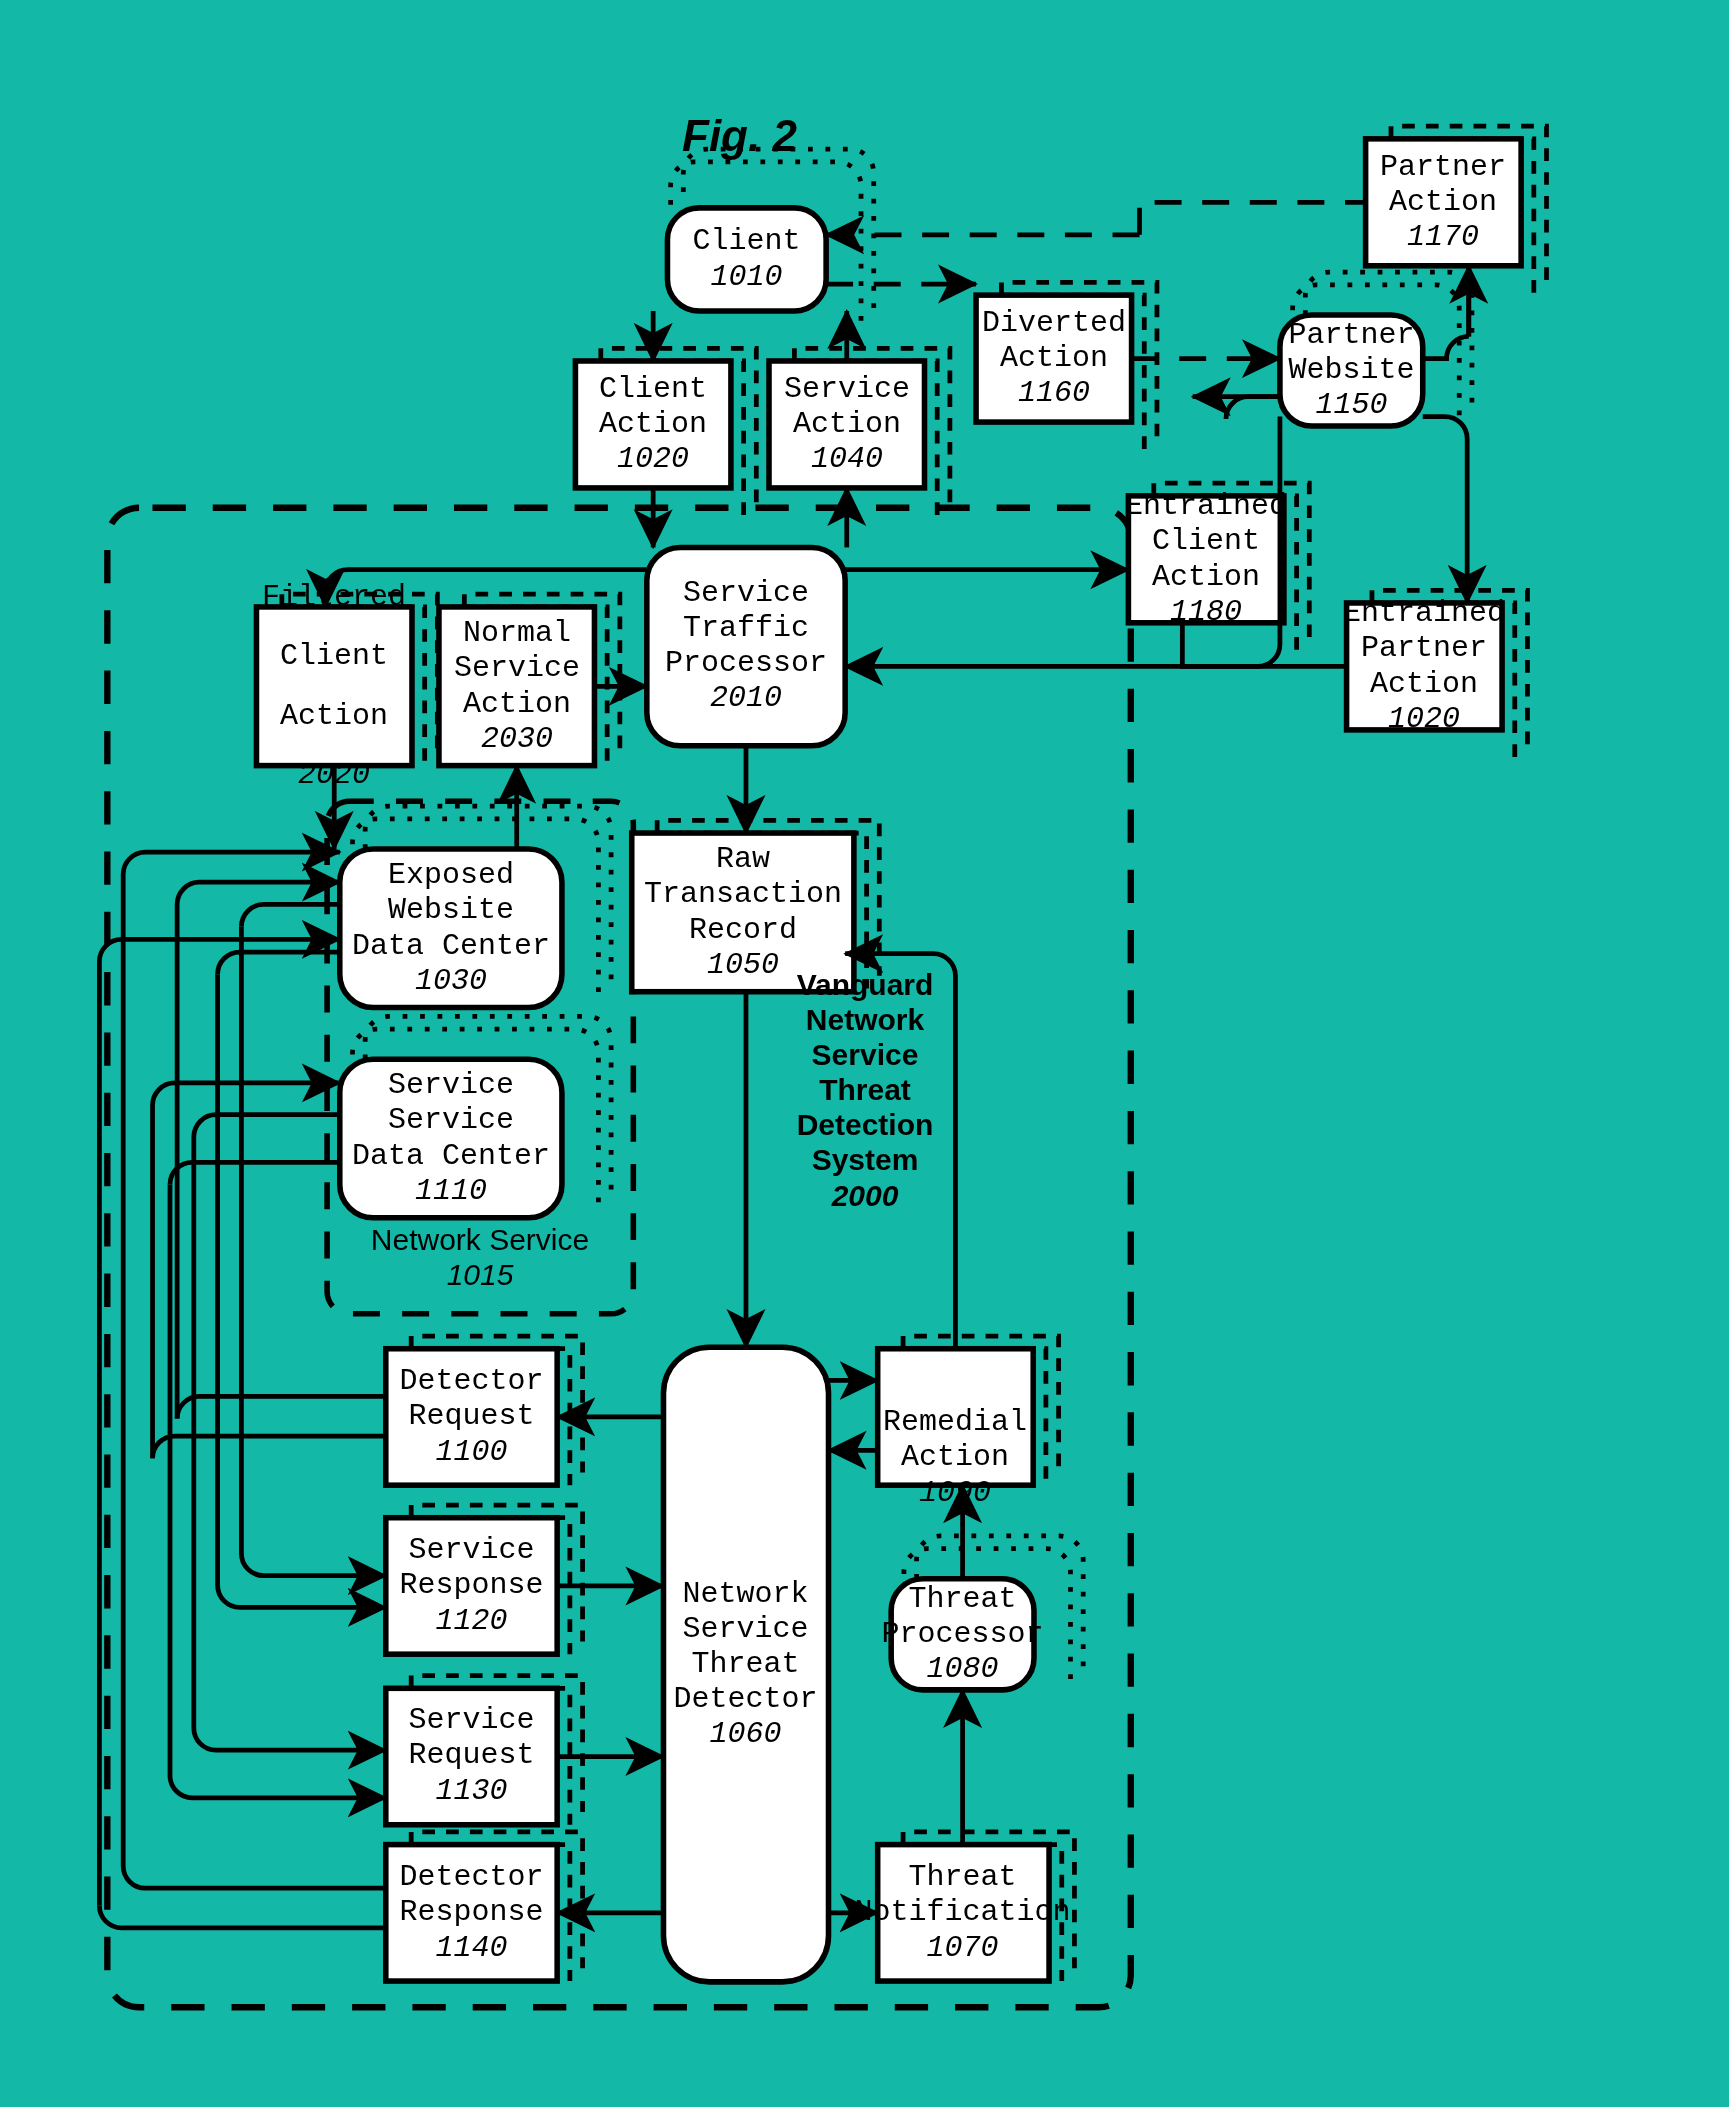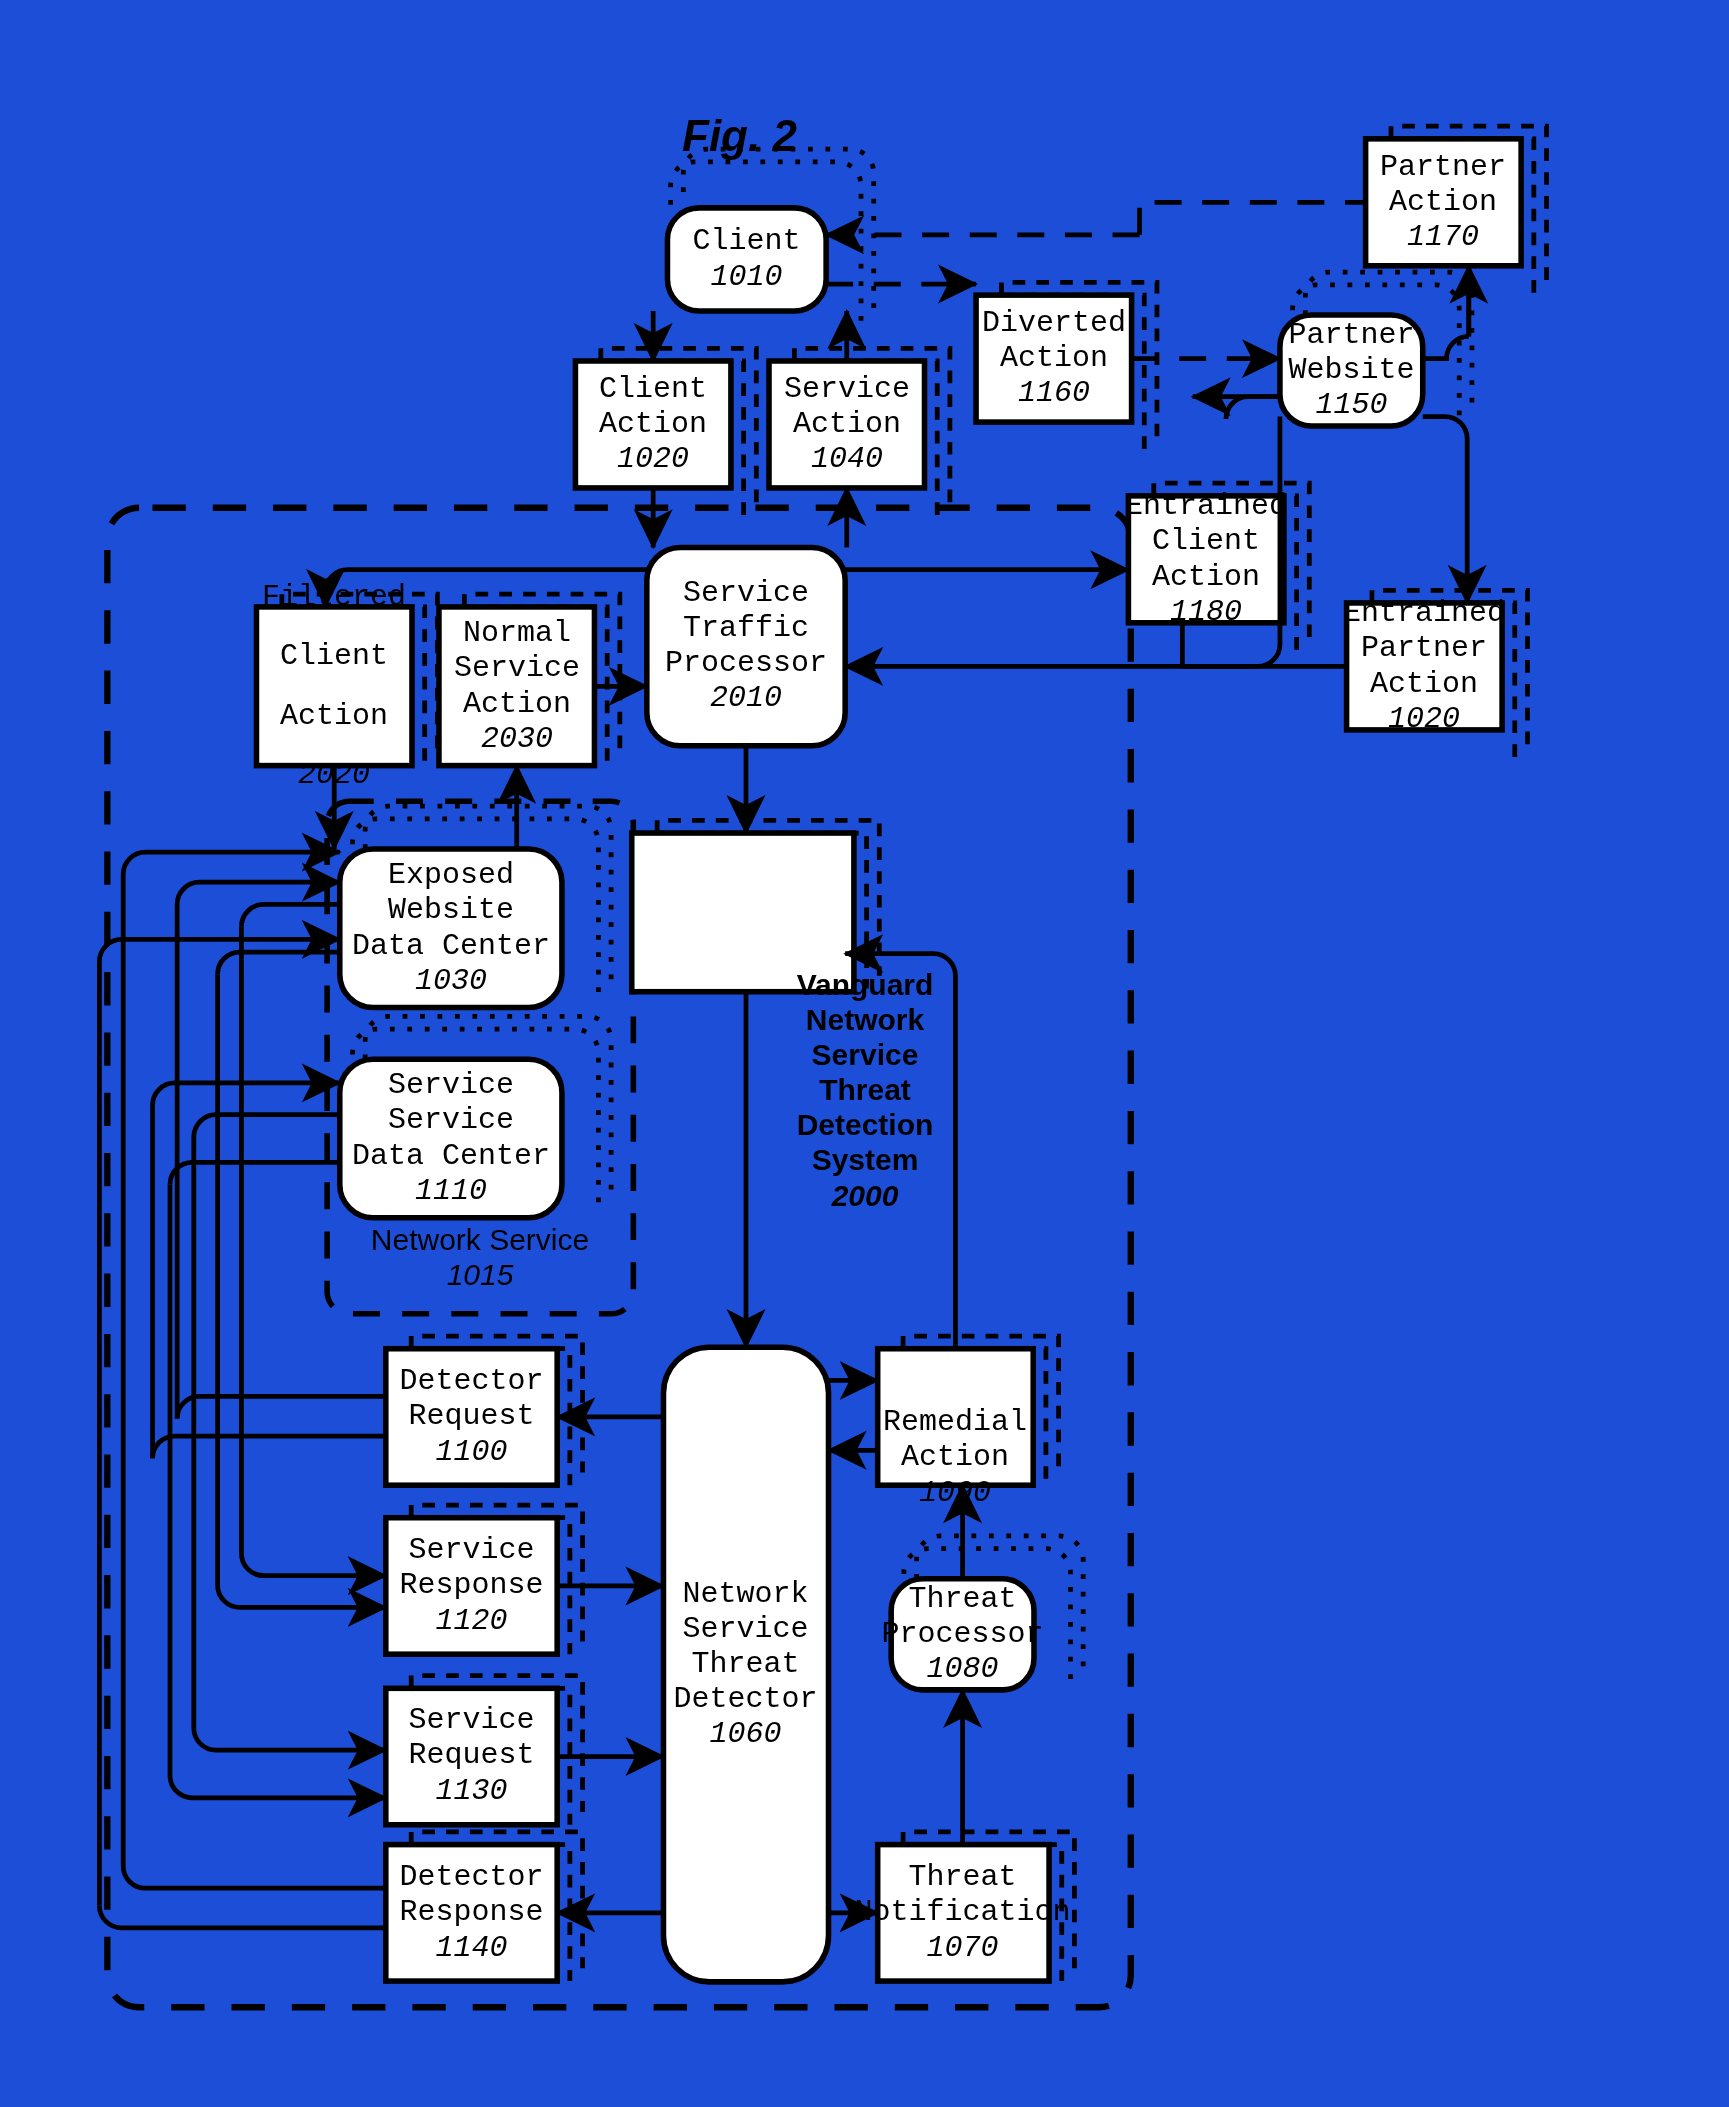--- a/index.html
+++ b/index.html
@@ -1,17 +1,17 @@
 <!DOCTYPE html>
 <html style="font-size:12.7px"><head>
 <meta charset="utf-8">
 <style>
   html,body{margin:0;padding:0;background:#fff;}
   body{font-family:"Liberation Sans",sans-serif;}
-  #page{position:relative;width:1730px;height:2108px;background:#1d4ed8;overflow:hidden;}
+  #page{position:relative;width:1730px;height:2108px;background:#14b8a6;overflow:hidden;}
   #svgroot{position:absolute;left:0;top:0;width:1730px;height:2108px;}
 
   .nodeLabel{
     position:absolute;
     display:flex;
     flex-direction:column;
     align-items:center;
     justify-content:center;
     text-align:center;
     color:#000;
@@ -328,20 +328,26 @@
     <span>Service</span>
     <span>Data Center</span>
     <span class="num">1110</span>
   </div>
 
   <div class="freeLabel" style="left:327px; top:1222px; width:306px;justify-content:flex-end;">
     <span>Network Service</span>
     <span class="num">1015</span>
   </div>
 
+  <div class="nodeLabel" style="left:632px; top:833px; width:222px; height:159px;">
+    <span>Raw</span>
+    <span>Transaction</span>
+    <span>Record</span>
+    <span class="num">1050</span>
+  </div>
 
   <div class="freeLabel" style="left:762px; top:967px; width:206px;font-weight:bold;">
     <span>Vanguard</span>
     <span>Network</span>
     <span>Service</span>
     <span>Threat</span>
     <span>Detection</span>
     <span>System</span>
     <span class="num">2000</span>
   </div>

